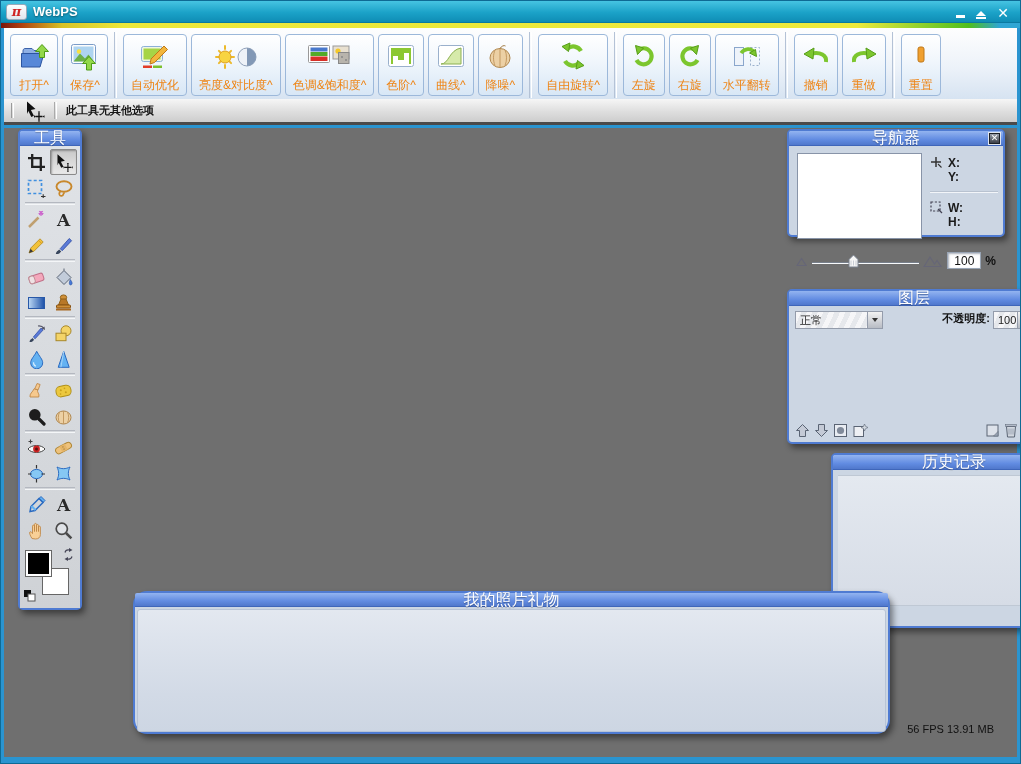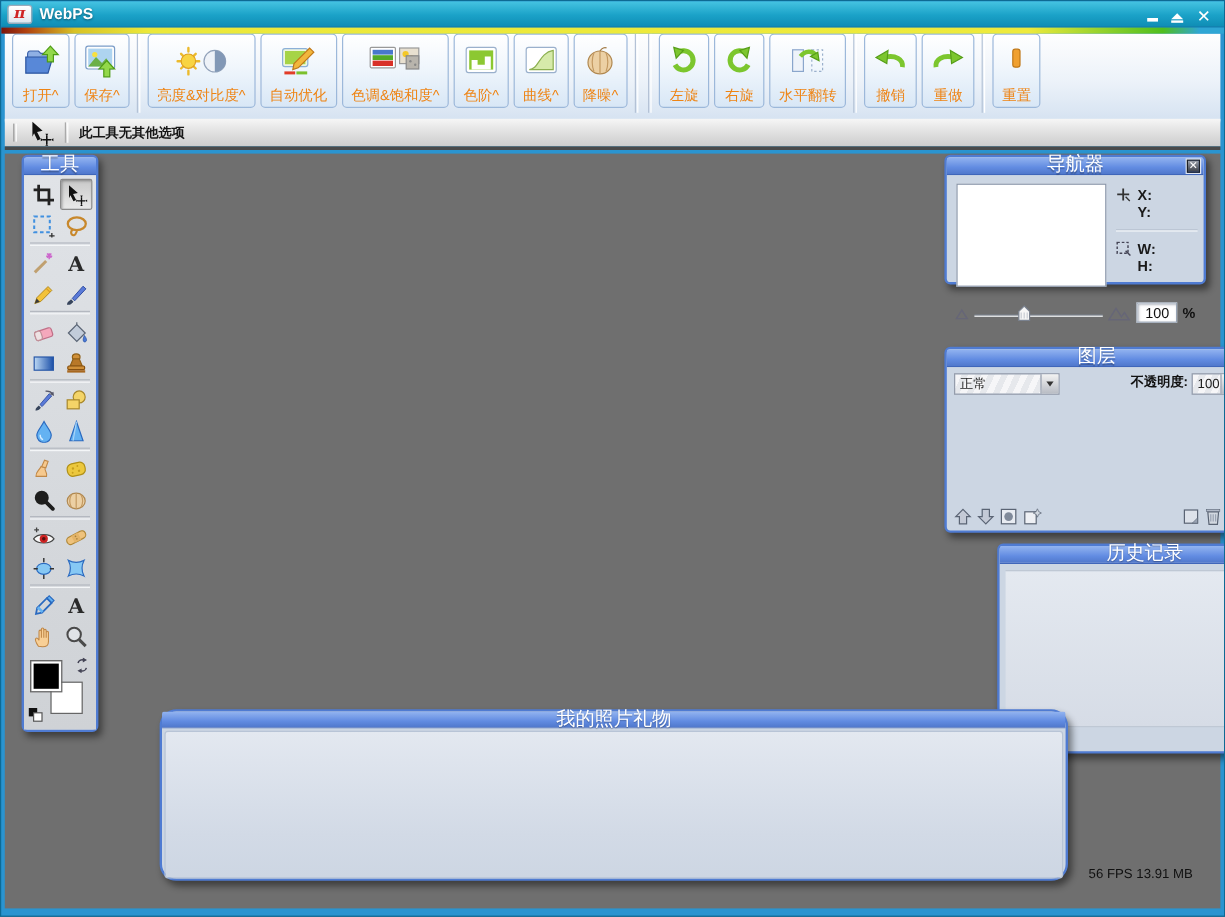--- a/index.html
+++ b/index.html
@@ -13,21 +13,21 @@
 .winbtns{margin-left:auto;display:flex;gap:11px;align-items:center;padding-right:6px}
 .winbtn{display:flex;align-items:flex-end;height:16px;cursor:pointer}
 .min-ico{width:9px;height:3px;background:#fff;margin-bottom:2px}
 .max-ico{display:flex;flex-direction:column;align-items:center;gap:1px;margin-bottom:1px}
 .max-tri{width:0;height:0;border-left:5px solid transparent;border-right:5px solid transparent;border-bottom:5px solid #fff}
 .max-bar{width:10px;height:2px;background:#fff}
 .close-ico{color:#fff;font-size:14px;font-weight:bold;line-height:14px}
 
 .rainbow{position:absolute;top:22px;left:0;right:0;height:5px;z-index:5;background:linear-gradient(90deg,#7a150c 0,#b0400f 2%,#d8c226 6%,#ece83a 12%,#eeea3c 84%,#86ce2a 91%,#50be1e 95%,#2fa6d4 98%,#2fa6d4 100%)}
 
-.toolbar{position:absolute;top:27px;left:3px;right:3px;height:74px;background:linear-gradient(#fefefe,#ecf2f9 55%,#d5e2f1);border-bottom:1px solid #a8b8cc;display:flex;overflow:hidden;padding:0 4px;white-space:nowrap;z-index:4}
+.toolbar{position:absolute;top:27px;left:3px;right:3px;height:74px;background:linear-gradient(#fefefe,#ecf2f9 55%,#d5e2f1);border-bottom:1px solid #a8b8cc;display:flex;align-items:center;overflow:hidden;padding:0 4px;white-space:nowrap;z-index:4}
 .tb-btn{height:62px;border:1px solid #9cb8da;border-radius:4px;background:linear-gradient(#ffffff,#f0f6fc 45%,#d8e7f6);margin:0 2px;padding:4px 7px 3px;display:flex;flex-direction:column;align-items:center;justify-content:space-between;flex:0 0 auto;cursor:pointer}
 .tb-ico{height:34px;display:flex;align-items:center;justify-content:center}
 .tb-lbl{font-size:12px;color:#ee8414;line-height:13px}
 .tb-sep{width:3px;height:66px;border-left:1px solid #b4c2d6;border-right:1px solid #ffffff;margin:0 4px;flex:0 0 auto}
 
 .optionsbar{position:absolute;top:98px;left:3px;right:3px;height:26px;background:linear-gradient(#f6f6f6,#dedede 55%,#cdcdcd);border-bottom:3px solid #4a4a4a;display:flex;align-items:center;gap:9px;padding:0 7px;z-index:4}
 .ob-grip{width:3px;height:15px;border-left:1px solid #9a9a9a;border-right:1px solid #fff}
 .ob-sep{width:3px;height:17px;border-left:1px solid #aaa;border-right:1px solid #fff}
 .ob-text{font-size:11px;font-weight:bold;color:#161616}
 
@@ -136,42 +136,42 @@
             <path d="M3.5 20.5l6.5-8 5 5 3.5-4 5 7z" fill="#6cb048"></path>
             <circle cx="9" cy="10.5" r="2.2" fill="#f8e040"></circle>
             <path d="M16.5 29v-6.5h-4L19 15.5l6.5 7h-4V29z" fill="#93d84a" stroke="#4f9c16"></path>
           </svg>
         </div>
         <div class="tb-lbl">保存^</div>
       </div>
       <div class="tb-sep"></div>
       <div class="tb-btn">
         <div class="tb-ico">
+          <svg width="30" height="28" viewBox="0 0 30 28">
+            <rect x="1.5" y="4.5" width="21" height="15" rx="2" fill="#eef6e0" stroke="#8cb0d8"></rect>
+            <rect x="3.5" y="6.5" width="17" height="11" fill="#a6d446"></rect>
+            <path d="M11 17L24 4l3.5 3.5L14.5 20.5 10 22z" fill="#f2b63c" stroke="#c07818"></path>
+            <rect x="3" y="23.5" width="9" height="2.5" fill="#e23c28"></rect>
+            <rect x="13" y="23.5" width="9" height="2.5" fill="#7cc02c"></rect>
+          </svg>
+        </div>
+        <div class="tb-lbl">自动优化</div>
+      </div>
+      <div class="tb-btn">
+        <div class="tb-ico">
           <svg width="44" height="28" viewBox="0 0 44 28">
             <g stroke="#ecba2c" stroke-width="2" stroke-linecap="round">
               <path d="M11 4v3M11 23v3M2 15h3M17 15h3M4.9 8.9L7 11M15 19l2.1 2.1M4.9 21.1L7 19M15 11l2.1-2.1"></path>
             </g>
             <circle cx="11" cy="15" r="6" fill="#f8d442" stroke="#e0a020"></circle>
             <circle cx="33" cy="15" r="9" fill="#eef2f8" stroke="#92a2ba"></circle>
             <path d="M33 6a9 9 0 0 1 0 18z" fill="#8298b6"></path>
           </svg>
         </div>
         <div class="tb-lbl">亮度&amp;对比度^</div>
-      </div>
-      <div class="tb-btn">
-        <div class="tb-ico">
-          <svg width="30" height="28" viewBox="0 0 30 28">
-            <rect x="1.5" y="4.5" width="21" height="15" rx="2" fill="#eef6e0" stroke="#8cb0d8"></rect>
-            <rect x="3.5" y="6.5" width="17" height="11" fill="#a6d446"></rect>
-            <path d="M11 17L24 4l3.5 3.5L14.5 20.5 10 22z" fill="#f2b63c" stroke="#c07818"></path>
-            <rect x="3" y="23.5" width="9" height="2.5" fill="#e23c28"></rect>
-            <rect x="13" y="23.5" width="9" height="2.5" fill="#7cc02c"></rect>
-          </svg>
-        </div>
-        <div class="tb-lbl">自动优化</div>
       </div>
       <div class="tb-btn">
         <div class="tb-ico">
           <svg width="44" height="26" viewBox="0 0 44 26">
             <rect x="1.5" y="2.5" width="21" height="17" rx="1" fill="#fff" stroke="#999"></rect>
             <rect x="3.5" y="4.5" width="17" height="4" fill="#4878cc"></rect>
             <rect x="3.5" y="9" width="17" height="4" fill="#52aa28"></rect>
             <rect x="3.5" y="13.5" width="17" height="4.5" fill="#d83028"></rect>
             <rect x="26" y="3" width="16" height="13" fill="#e8e0d0" stroke="#999"></rect>
             <circle cx="31" cy="8" r="2.6" fill="#f4c828"></circle>
@@ -206,20 +206,31 @@
         <div class="tb-ico">
           <svg width="26" height="28" viewBox="0 0 26 28">
             <ellipse cx="13" cy="16" rx="10" ry="9.5" fill="#ecd0a4" stroke="#b08850"></ellipse>
             <path d="M13 6.5v19M8 8c-2 4.5-2 11 0 15.5M18 8c2 4.5 2 11 0 15.5" fill="none" stroke="#c49a62"></path>
             <path d="M13 6.5c1.5-2.5 4-3.5 5.5-2.5" fill="none" stroke="#a07840"></path>
           </svg>
         </div>
         <div class="tb-lbl">降噪^</div>
       </div>
       <div class="tb-sep"></div>
+      <div class="tb-btn">
+        <div class="tb-ico">
+          <svg width="28" height="28" viewBox="0 0 28 28">
+            <path d="M22 9A9 9 0 0 0 8.5 6.5" fill="none" stroke="#7cc62e" stroke-width="4.2"></path>
+            <path d="M11 1L3 4.5l6.5 5z" fill="#7cc62e" stroke="#569e18"></path>
+            <path d="M6 19a9 9 0 0 0 13.5 2.5" fill="none" stroke="#7cc62e" stroke-width="4.2"></path>
+            <path d="M17 27l8-3.5-6.5-5z" fill="#7cc62e" stroke="#569e18"></path>
+          </svg>
+        </div>
+        <div class="tb-lbl">自由旋转^</div>
+      </div>
       <div class="tb-sep"></div>
       <div class="tb-btn">
         <div class="tb-ico">
           <svg width="26" height="26" viewBox="0 0 26 26">
             <g transform="translate(26,0) scale(-1,1)">
               <path d="M20.5 17a8 8 0 1 1-1.5-9.5" fill="none" stroke="#7cc62e" stroke-width="4.2"></path>
               <path d="M21.5 2.5l-8 2.5 6 6.5z" fill="#7cc62e" stroke="#569e18"></path>
             </g>
           </svg>
         </div>

